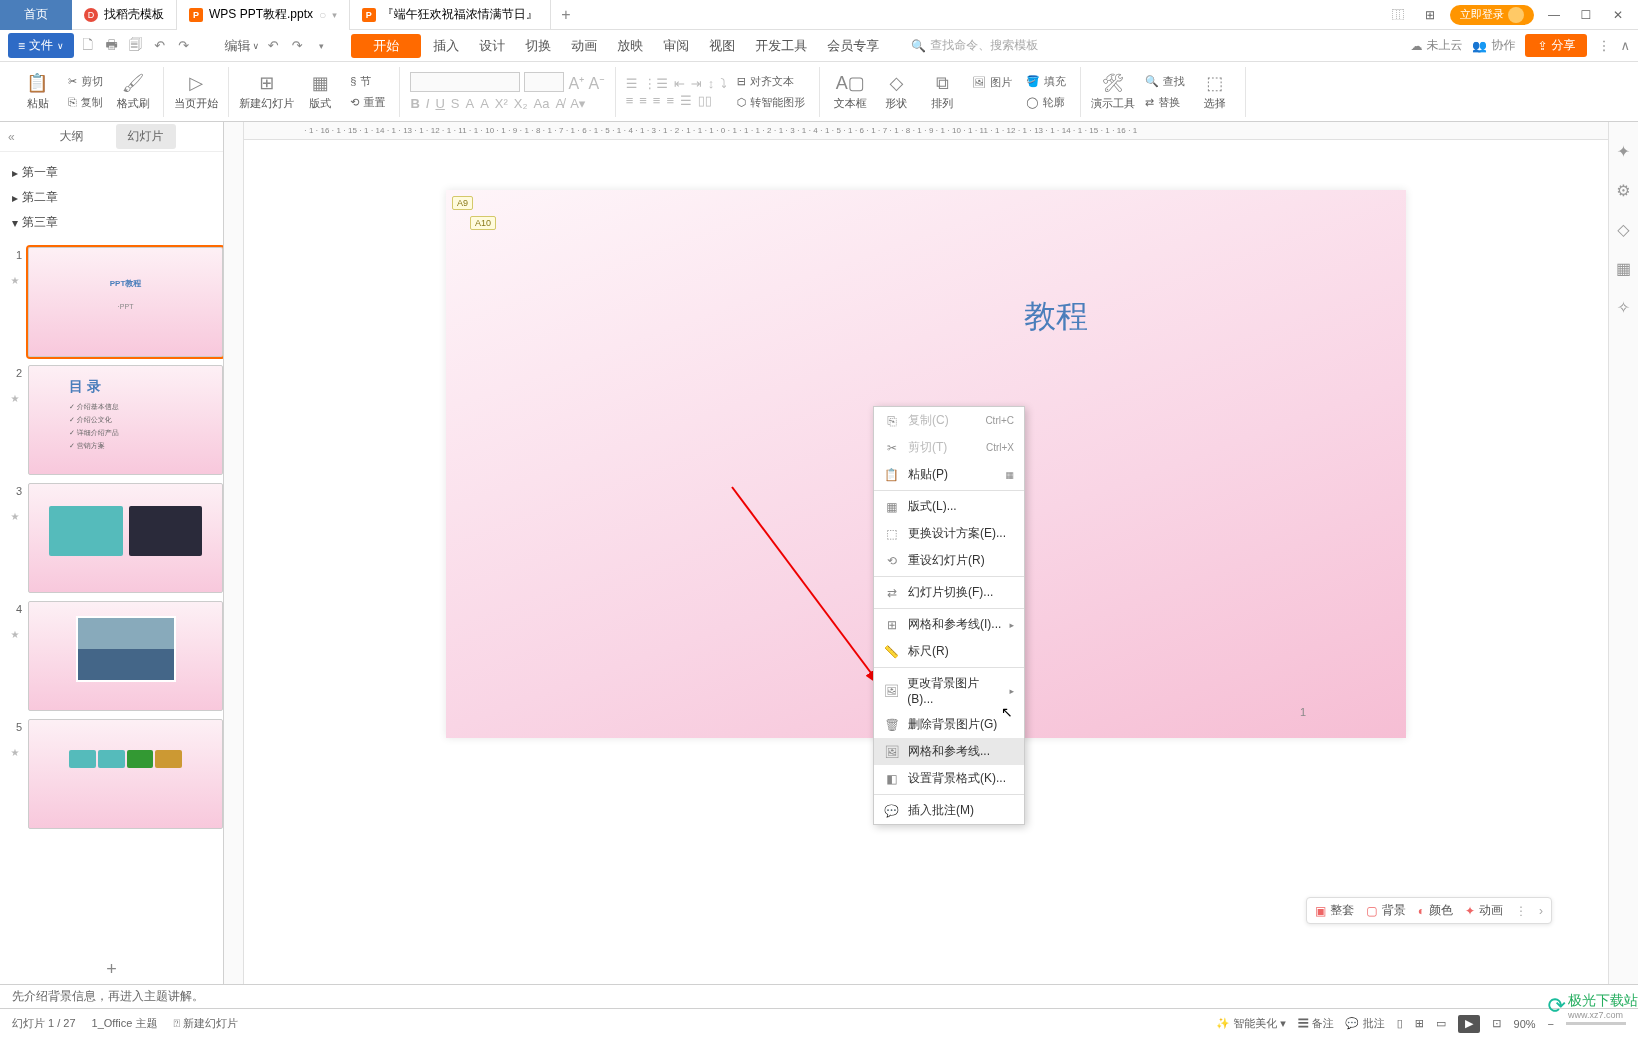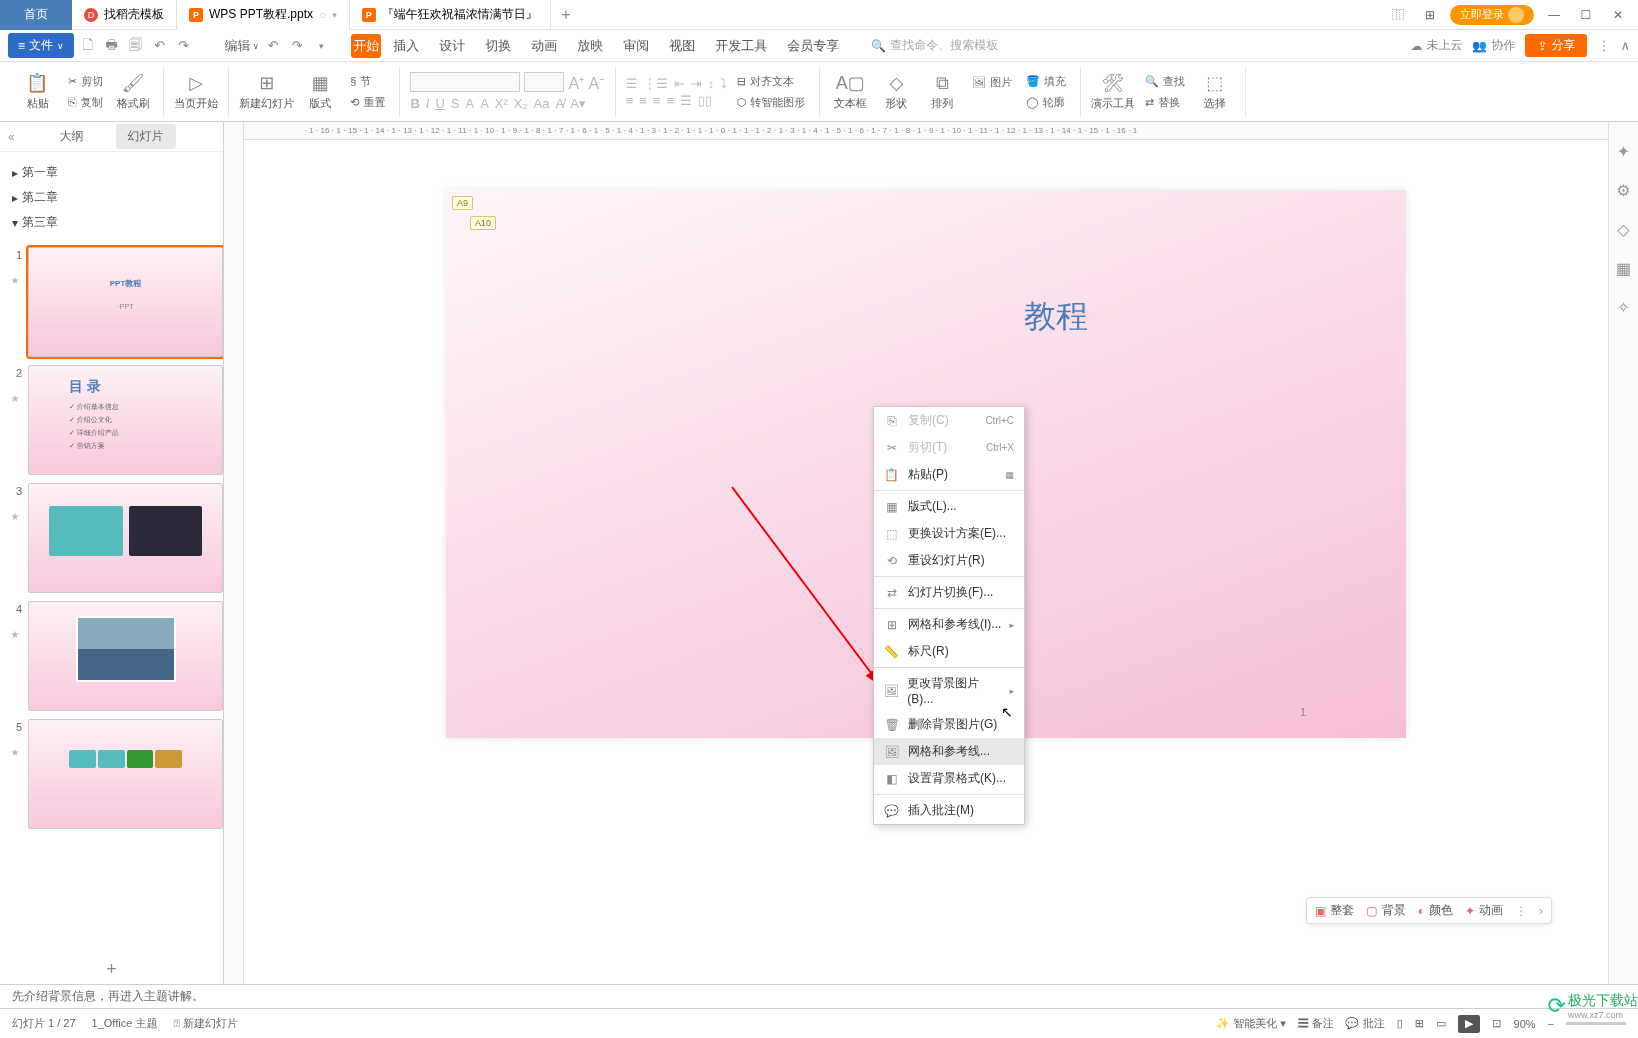--- a/index.html
+++ b/index.html
@@ -16,21 +16,21 @@
 .title-right { margin-left: auto; display: flex; align-items: center; gap: 8px; padding-right: 8px; }
 .login-btn { background: #ff9500; color: #fff; padding: 2px 10px; border-radius: 10px; font-size: 11px; display: flex; align-items: center; gap: 4px; }
 .avatar { width: 16px; height: 16px; background: #ffc966; border-radius: 50%; }
 .win-btn { width: 24px; height: 24px; display: flex; align-items: center; justify-content: center; color: #666; font-size: 12px; }
 
 
 .menu-bar { height: 32px; background: #fff; display: flex; align-items: center; padding: 0 8px; gap: 4px; font-size: 13px; border-bottom: 1px solid #e0e0e0; }
 .file-btn { background: #2e6bc6; color: #fff; padding: 4px 10px; border-radius: 3px; font-size: 12px; display: flex; align-items: center; gap: 4px; }
 .qa-icon { width: 20px; height: 20px; display: flex; align-items: center; justify-content: center; color: #888; }
 .menu-item { padding: 4px 8px; color: #555; cursor: pointer; }
-.menu-item.active { background: #ff6a00; color: #fff; border-radius: 3px; padding: 3px 2px; }
+.menu-item.active { background: #ff6a00; color: #fff; border-radius: 3px; padding: 3px 22px; }
 .edit-group { display: flex; align-items: center; gap: 2px; color: #666; margin-left: 27px; }
 .menu-right { margin-left: auto; display: flex; align-items: center; gap: 10px; }
 .search-box { display: flex; align-items: center; gap: 4px; color: #aaa; font-size: 12px; }
 .share-btn { background: #ff6a00; color: #fff; padding: 3px 12px; border-radius: 3px; font-size: 12px; display: flex; align-items: center; gap: 4px; }
 
 
 .ribbon { height: 60px; background: #fff; display: flex; align-items: center; border-bottom: 1px solid #d0d0d0; padding: 0 8px; }
 .ribbon-group { display: flex; align-items: center; padding: 0 10px; border-right: 1px solid #e5e5e5; height: 50px; gap: 6px; }
 .ribbon-big { display: flex; flex-direction: column; align-items: center; justify-content: center; gap: 2px; color: #555; font-size: 11px; cursor: pointer; min-width: 40px; }
 .ribbon-big .ico { font-size: 18px; color: #888; }

